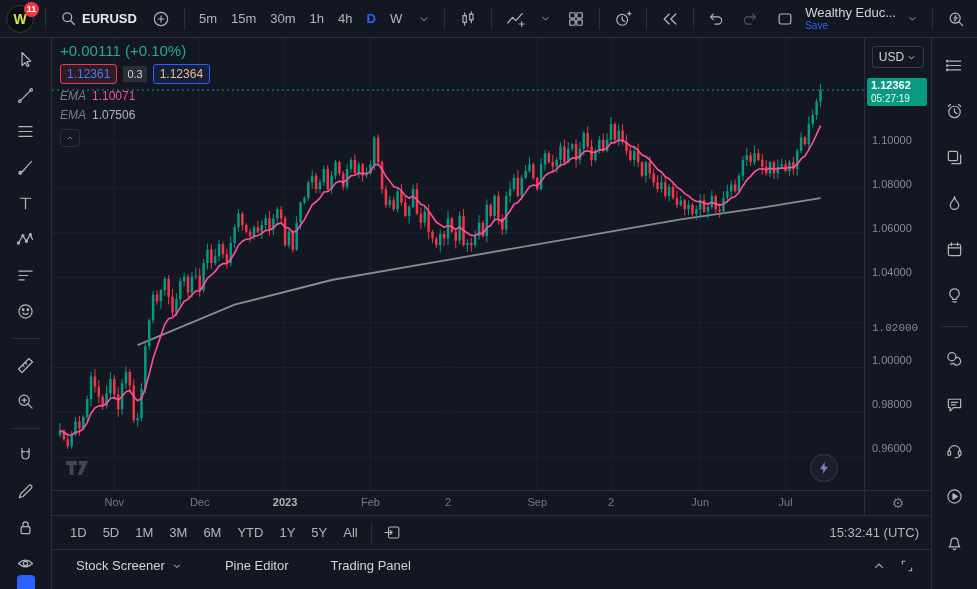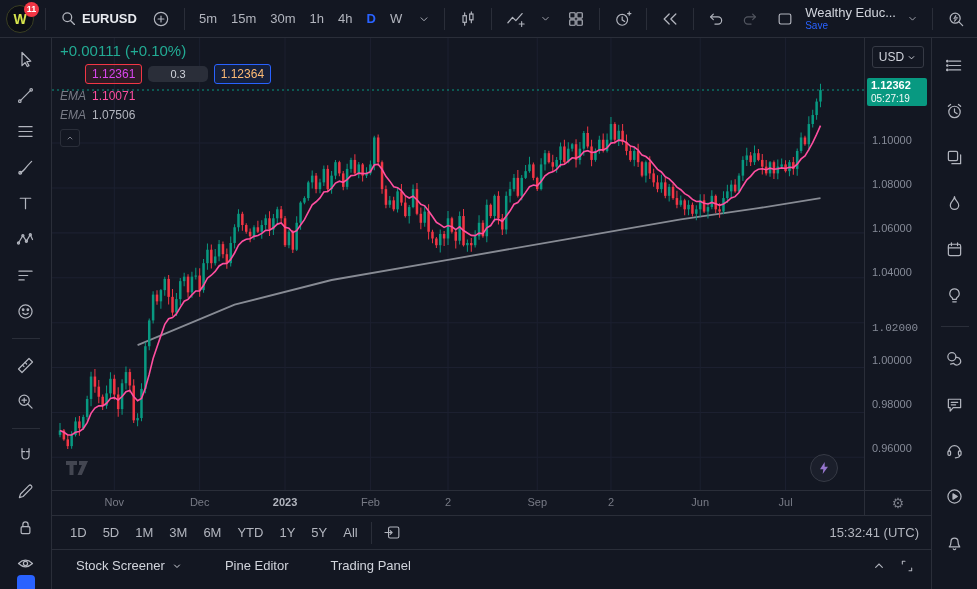--- a/index.html
+++ b/index.html
@@ -45,23 +45,23 @@
   .promo{width:18px;height:18px;background:#2962ff;border-radius:4px;padding:0;}
   .center{flex:1 1 auto;display:flex;flex-direction:column;min-width:0;}
   
   .chart-row{flex:1 1 auto;display:flex;min-height:0;}
   .chart-area{flex:1 1 auto;position:relative;min-width:0;background:#131722;}
   .chart-area svg.main{width:100%;height:100%;display:block;}
   .legend{position:absolute;left:8px;top:4px;display:flex;flex-direction:column;gap:5px;z-index:3;}
   .lg-row{display:flex;align-items:center;gap:6px;}
   .change{color:#22ab94;font-size:15px;}
   .chip{font-size:12px;padding:2px 6px;border-radius:3px;border:1px solid;line-height:1.2;}
-  .bid{border-color:#f23645;color:#d946ef;background:rgba(242,54,69,.12);margin-left:25px;}
+  .bid{border-color:#f23645;color:#3b82f6;background:rgba(242,54,69,.12);}
   .ask{border-color:#2962ff;color:#fdba74;background:rgba(41,98,255,.12);}
-  .spread{font-size:11px;color:#d1d4dc;background:#2a2e39;border-radius:5px;padding:2px 22px;}
+  .spread{font-size:11px;color:#d1d4dc;background:#2a2e39;border-radius:0;padding:2px 4px;}
   .ema-name{color:#787b86;font-size:12px;font-style:italic;}
   .ema-val{font-size:12px;}
   .ema-val.fast{color:#ff4fa0;}
   .ema-val.slow{color:#b2b5be;}
   .collapse{width:20px;height:18px;justify-content:center;border:1px solid #2a2e39;
     border-radius:3px;background:#131722;color:#787b86;padding:0;margin-top:2px;}
   .watermark{position:absolute;left:14px;bottom:10px;color:#434651;z-index:2;}
   .boost{position:absolute;right:26px;bottom:8px;width:28px;height:28px;border-radius:50%;
     border:1px solid #363a45;background:#1b1f2b;justify-content:center;padding:0;z-index:3;}
   

